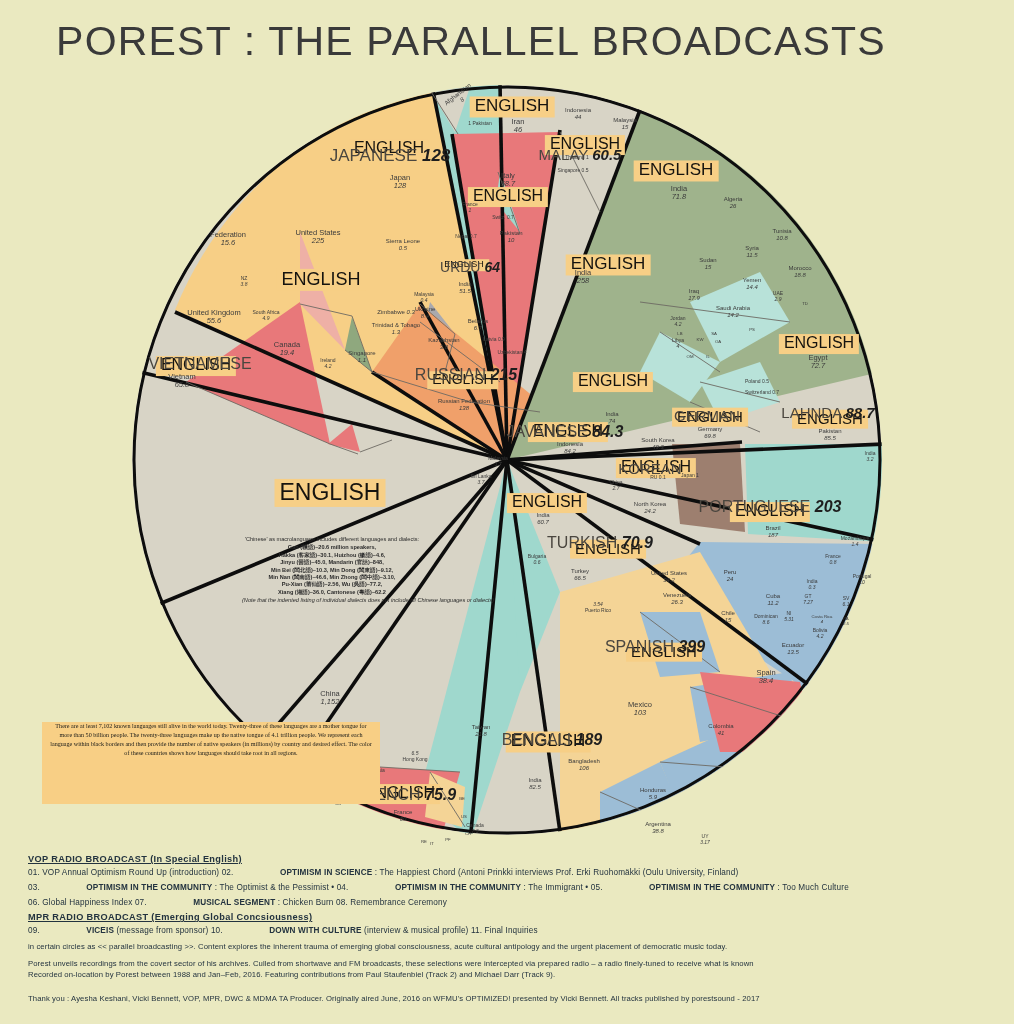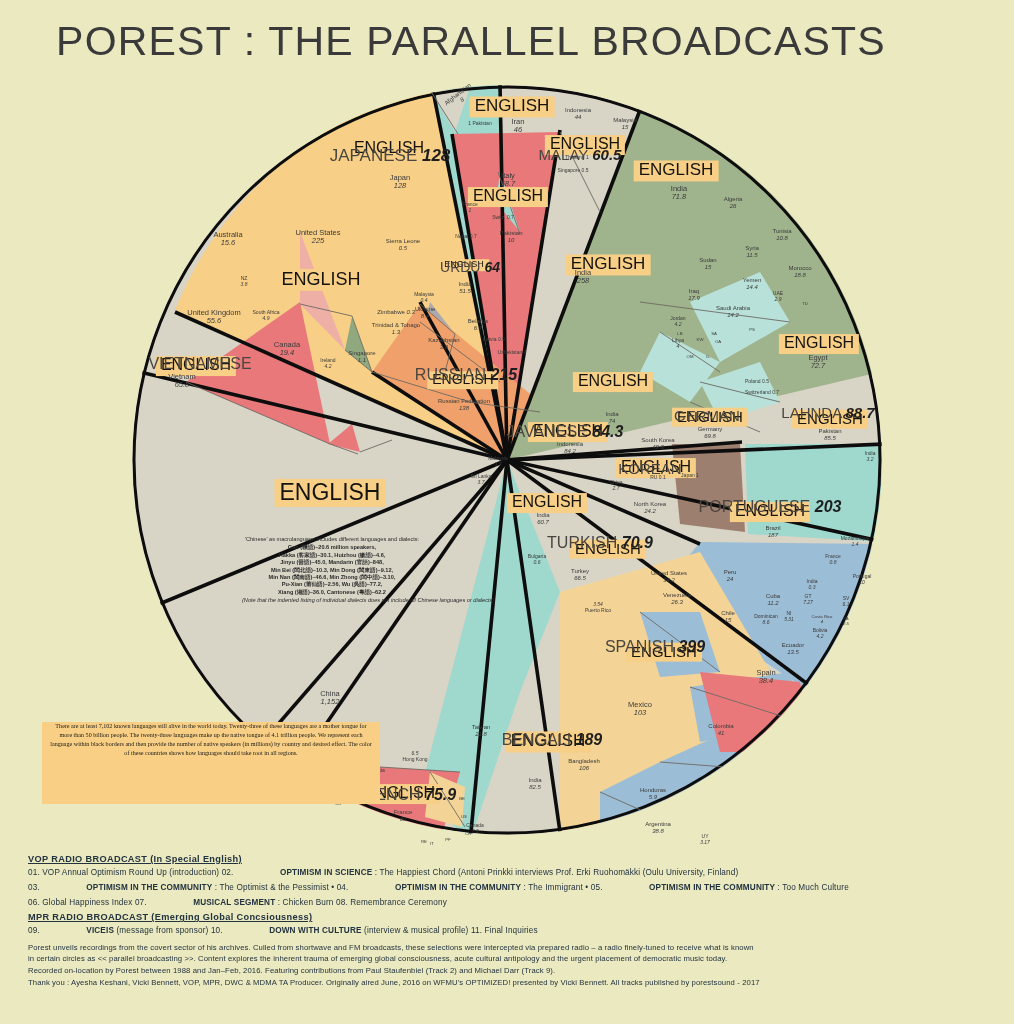--- a/index.html
+++ b/index.html
@@ -223,21 +223,21 @@
 
   <div class="lbl country" style="left:400px;top:110px;">
     <b>Japan</b>
       <i>128</i>
     </div>
   <div class="lbl country" style="left:318px;top:165px;">
     <b>United States</b>
       <i>225</i>
     </div>
   <div class="lbl country" style="left:228px;top:167px;">
-    <b>Australia</b>
+    <b>Federation</b>
       <i>15.6</i>
     </div>
   <div class="lbl country xs" style="left:244px;top:210px;">
     <b>NZ</b>
       <i>3.8</i>
     </div>
   <div class="lbl country xs" style="left:266px;top:244px;">
     <b>South Africa</b>
       <i>4.9</i>
     </div>
@@ -629,17 +629,17 @@
 
 </div>
 
 <div id="credits">
   <div class="hd">VOP RADIO BROADCAST (In Special English)</div>
   <div class="ln" id="vop0"><span>01.  VOP Annual Optimism Round Up  (introduction)   02.  </span><b>OPTIMISM IN SCIENCE</b><span> : The Happiest Chord  (Antoni Prinkki interviews Prof. Erki Ruohomäkki (Oulu University, Finland)</span></div>
   <div class="ln" id="vop1"><span>03.  </span><b>OPTIMISM IN THE COMMUNITY</b><span> : The Optimist &amp; the Pessimist  •  04.  </span><b>OPTIMISM IN THE COMMUNITY</b><span> : The Immigrant  •   05.  </span><b>OPTIMISM IN THE COMMUNITY</b><span> : Too Much Culture</span></div>
   <div class="ln" id="vop2"><span>06.  Global Happiness Index   07.  </span><b>MUSICAL SEGMENT</b><span> : Chicken Burn   08.  Remembrance Ceremony</span></div>
   <div class="hd" style="margin-top:4px;">MPR RADIO BROADCAST (Emerging Global Concsiousness)</div>
   <div class="ln" id="mpr0"><span>09.  </span><b>VICEIS</b><span>  (message from sponsor)   10.  </span><b>DOWN WITH CULTURE</b><span>  (interview &amp; musical profile)   11.  Final Inquiries</span></div>
+  <div class="blurb" style="margin-top:0;">in certain circles as  &lt;&lt; parallel broadcasting &gt;&gt;. Content explores the inherent trauma of emerging global consciousness, acute cultural antipology and the urgent placement of democratic music today.</div>
   <div class="blurb">Porest unveils recordings from the covert sector of his archives. Culled from shortwave and FM broadcasts, these selections were intercepted via prepared radio – a radio finely-tuned to receive what is known</div>
-  <div class="blurb" style="margin-top:0;">in certain circles as  &lt;&lt; parallel broadcasting &gt;&gt;. Content explores the inherent trauma of emerging global consciousness, acute cultural antipology and the urgent placement of democratic music today.</div>
   <div class="blurb" style="margin-top:0;">Recorded on-location by Porest between 1988 and Jan–Feb, 2016.  Featuring contributions from Paul Staufenbiel (Track 2) and Michael Darr (Track 9).</div>
-  <div class="blurb" style="margin-top:0;">Thank you : Ayesha Keshani, Vicki Bennett, VOP, MPR, DWC &amp; MDMA TA Producer.  Originally aired June, 2016 on WFMU's OPTIMIZED!  presented by Vicki Bennett.  All tracks published by porestsound - 2017</div>
+  <div class="blurb" style="margin-top:12px;">Thank you : Ayesha Keshani, Vicki Bennett, VOP, MPR, DWC &amp; MDMA TA Producer.  Originally aired June, 2016 on WFMU's OPTIMIZED!  presented by Vicki Bennett.  All tracks published by porestsound - 2017</div>
 </div>
 
 </body></html>

